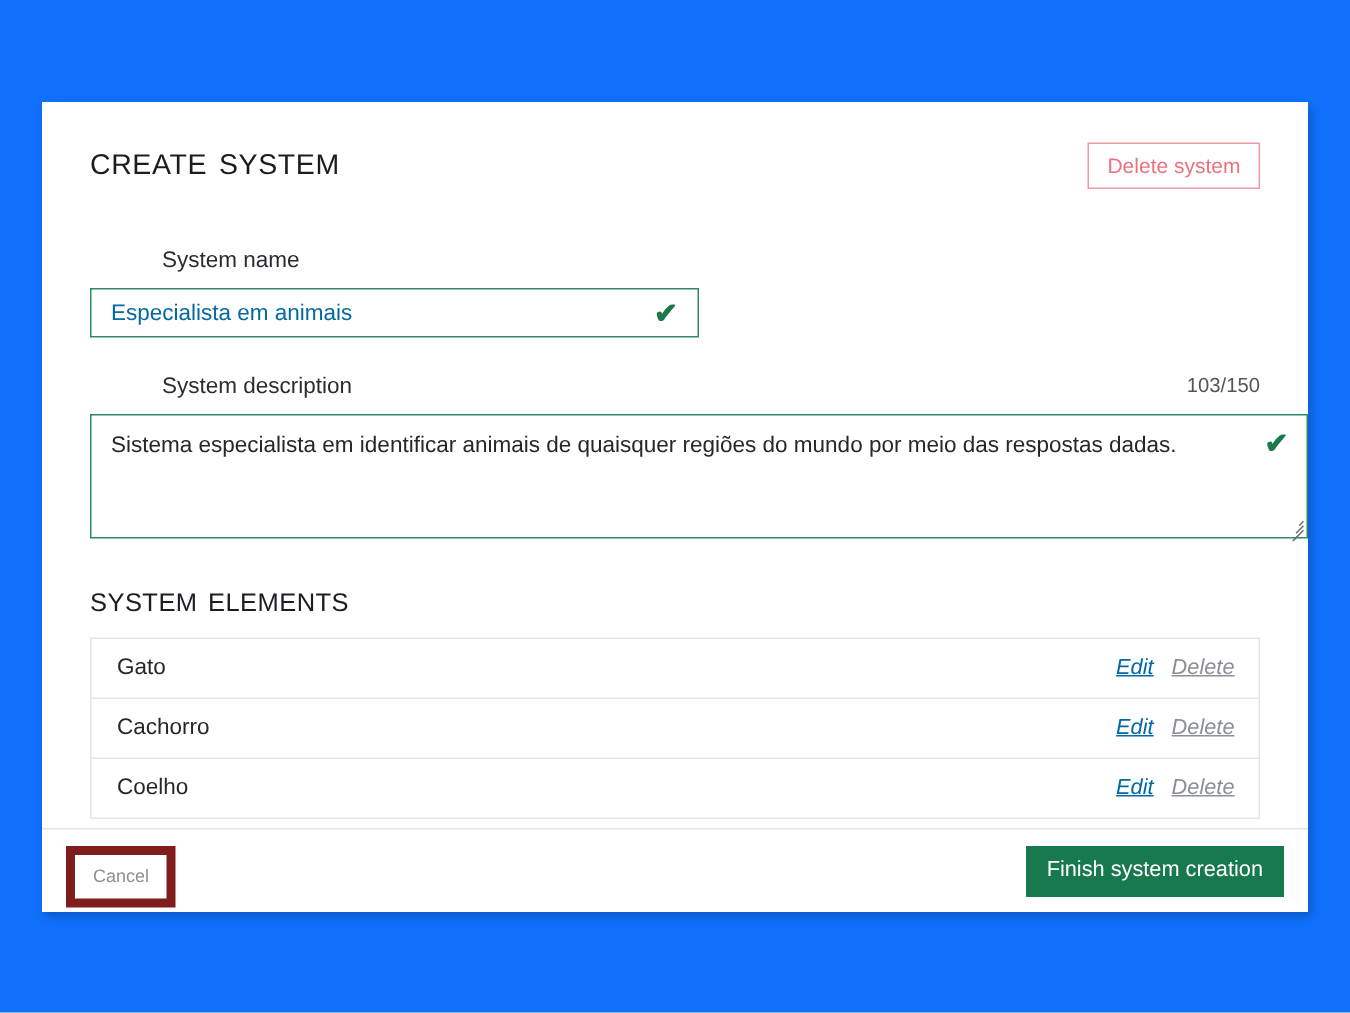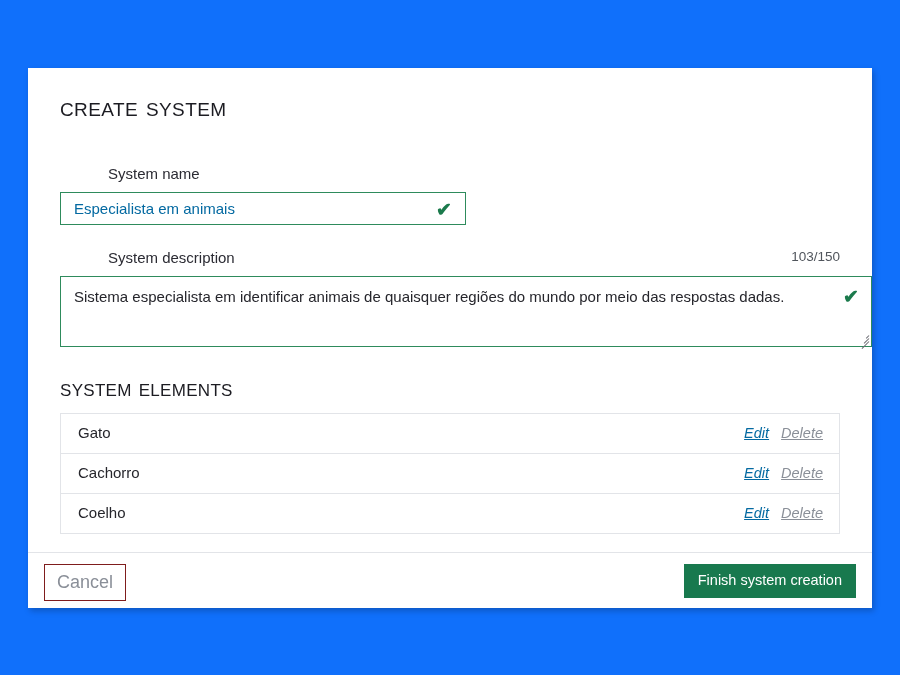--- a/index.html
+++ b/index.html
@@ -130,21 +130,21 @@
     top: 7px;
   }
 
   .desc-field {
     margin-top: 25px;
   }
   .desc-wrap {
     position: relative;
     margin-top: 11px;
     width: 812px;
-    height: 71px;
+    height: 83px;
     border: 1px solid #2e8b5c;
     background: #fff;
     box-sizing: border-box;
   }
   .desc-input {
     position: absolute;
     left: 0; top: 0;
     width: 100%;
     height: 100%;
     border: 0;
@@ -257,24 +257,24 @@
     left: 0;
     right: 0;
     bottom: 0;
     height: 55px;
     border-top: 1px solid #e2e4e8;
   }
   .cancel-btn {
     position: absolute;
     left: 16px;
     top: 11px;
-    font-size: 18px;
+    font-size: 12px;
     color: #8a8f98;
     background: #ffffff;
-    border: 1px solid #7f1d1d;
+    border: 6px solid #7f1d1d;
     padding: 8px 12px 9px 12px;
     line-height: 1;
     cursor: pointer;
     font-family: "Liberation Sans", sans-serif;
   }
   .finish-btn {
     position: absolute;
     right: 16px;
     top: 11px;
     font-size: 14.5px;
@@ -291,20 +291,21 @@
 <body>
 
 <div class="stage">
 
   <div class="card">
 
     <div class="card-body">
 
       <div class="header-row">
         <div class="page-title">Create system</div>
+        <button class="delete-system-btn">Delete system</button>
       </div>
 
       <div class="field name-field">
         <label class="field-label">System name</label>
         <div class="name-input-wrap">
           <input class="name-input" type="text" value="Especialista em animais" style="">
           <span class="check-icon name-check">✔</span>
         </div>
       </div>
 

